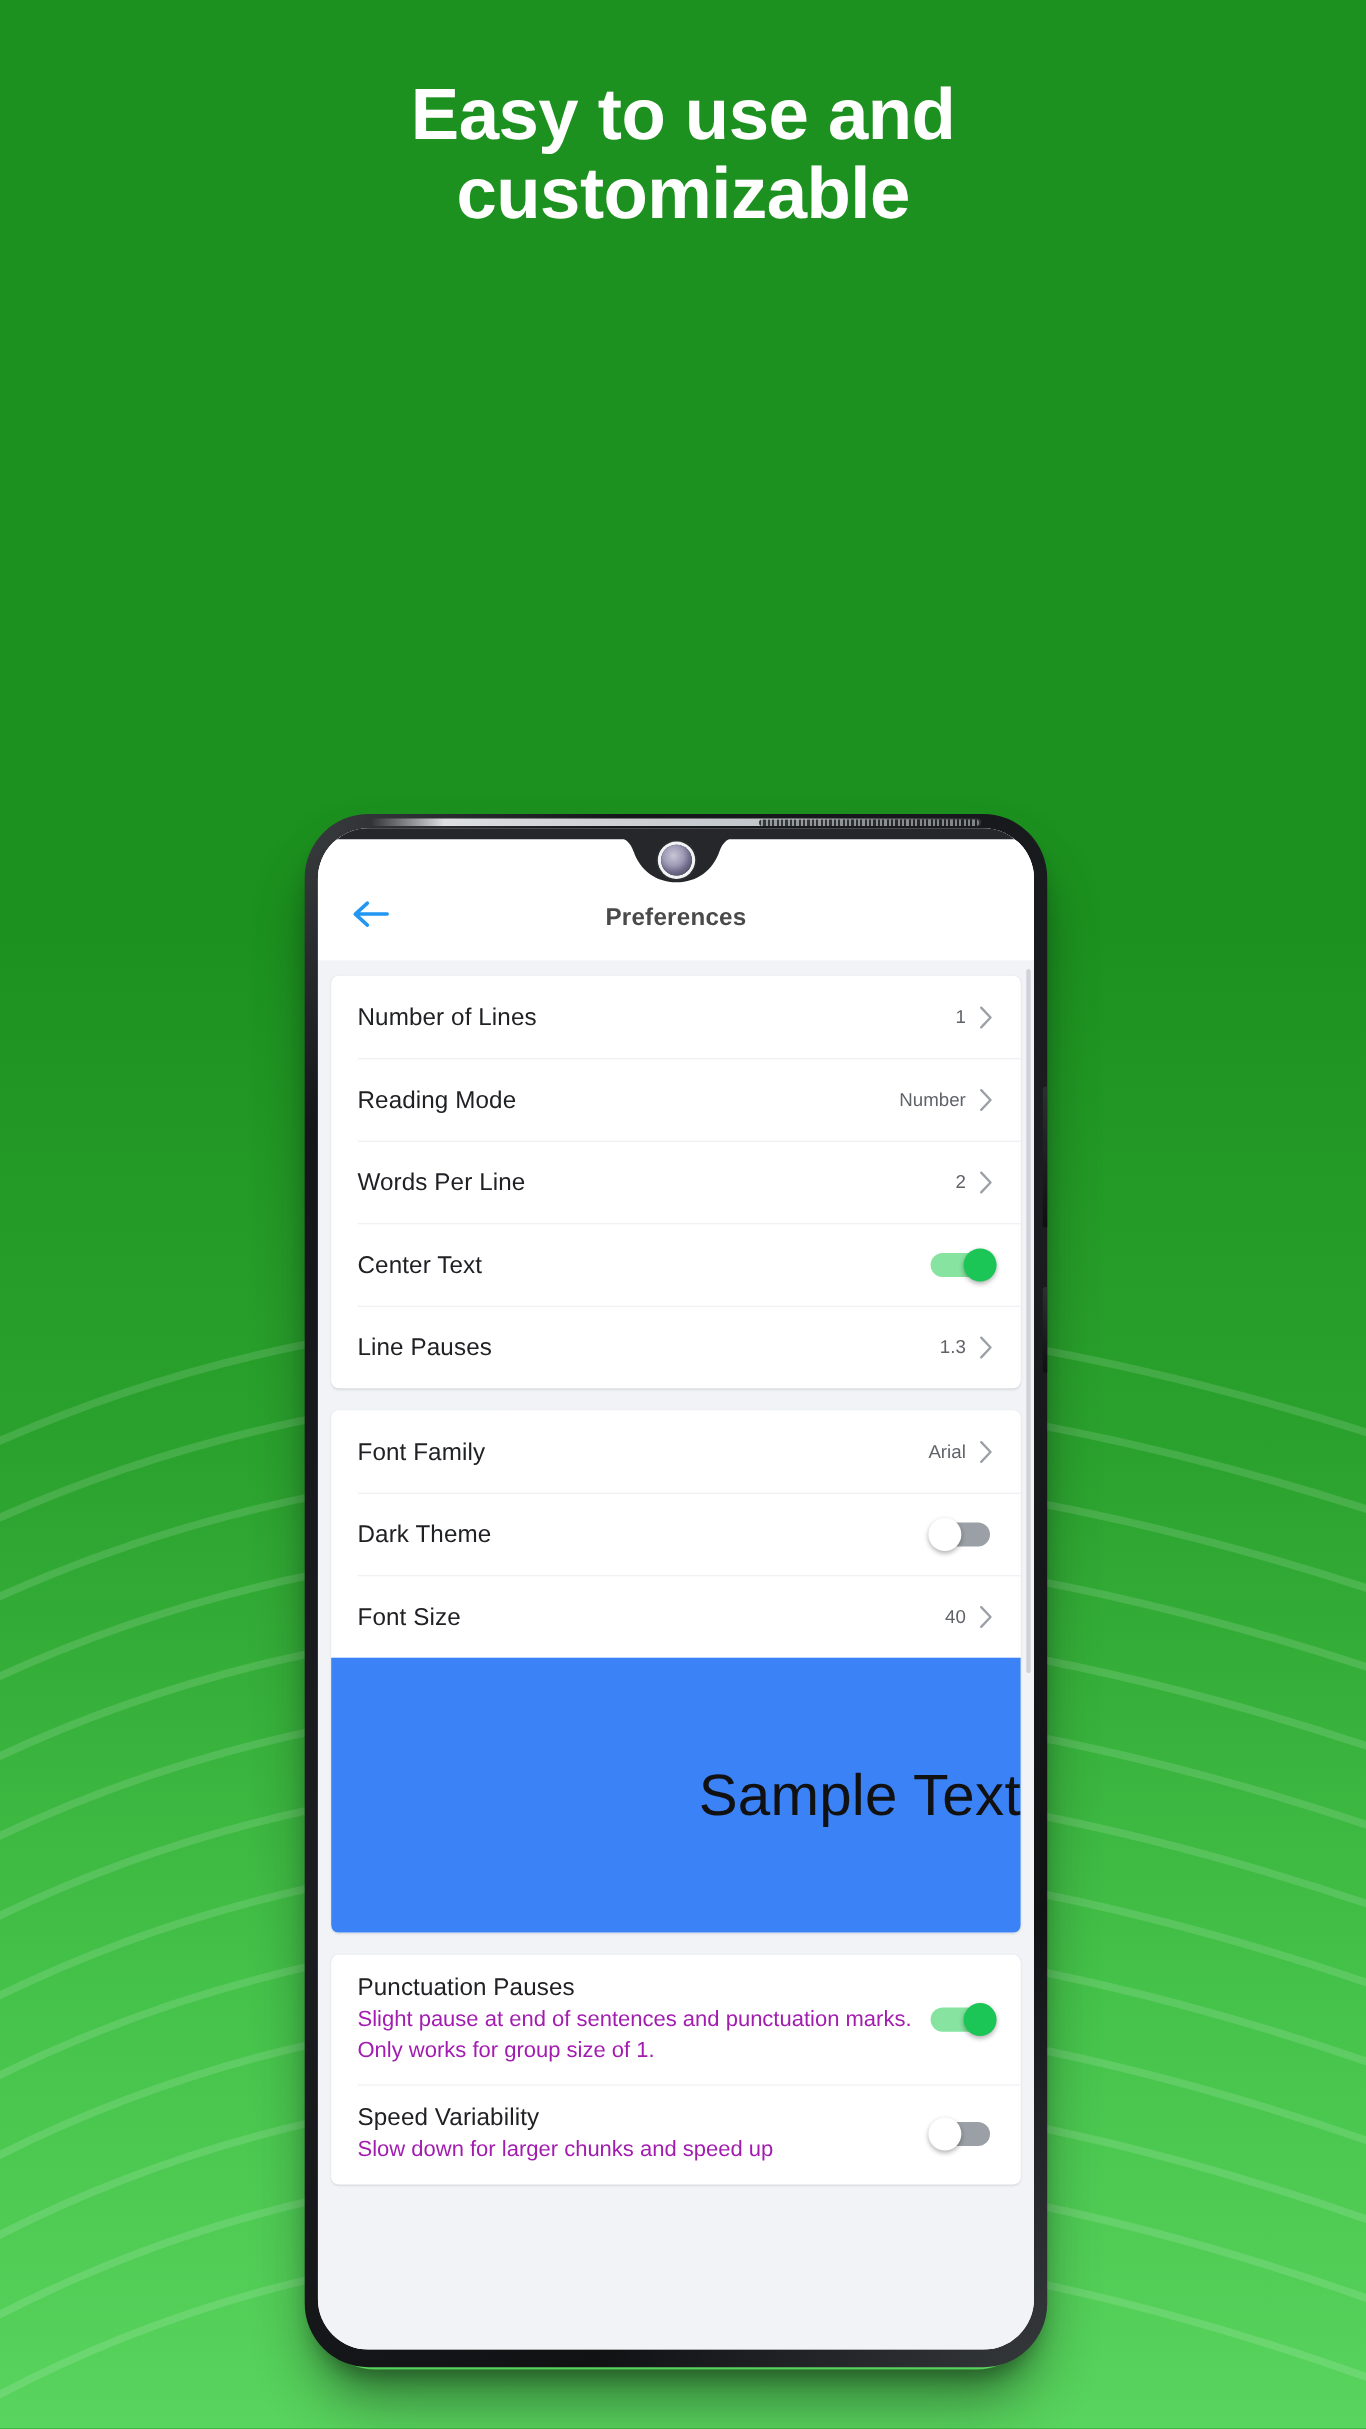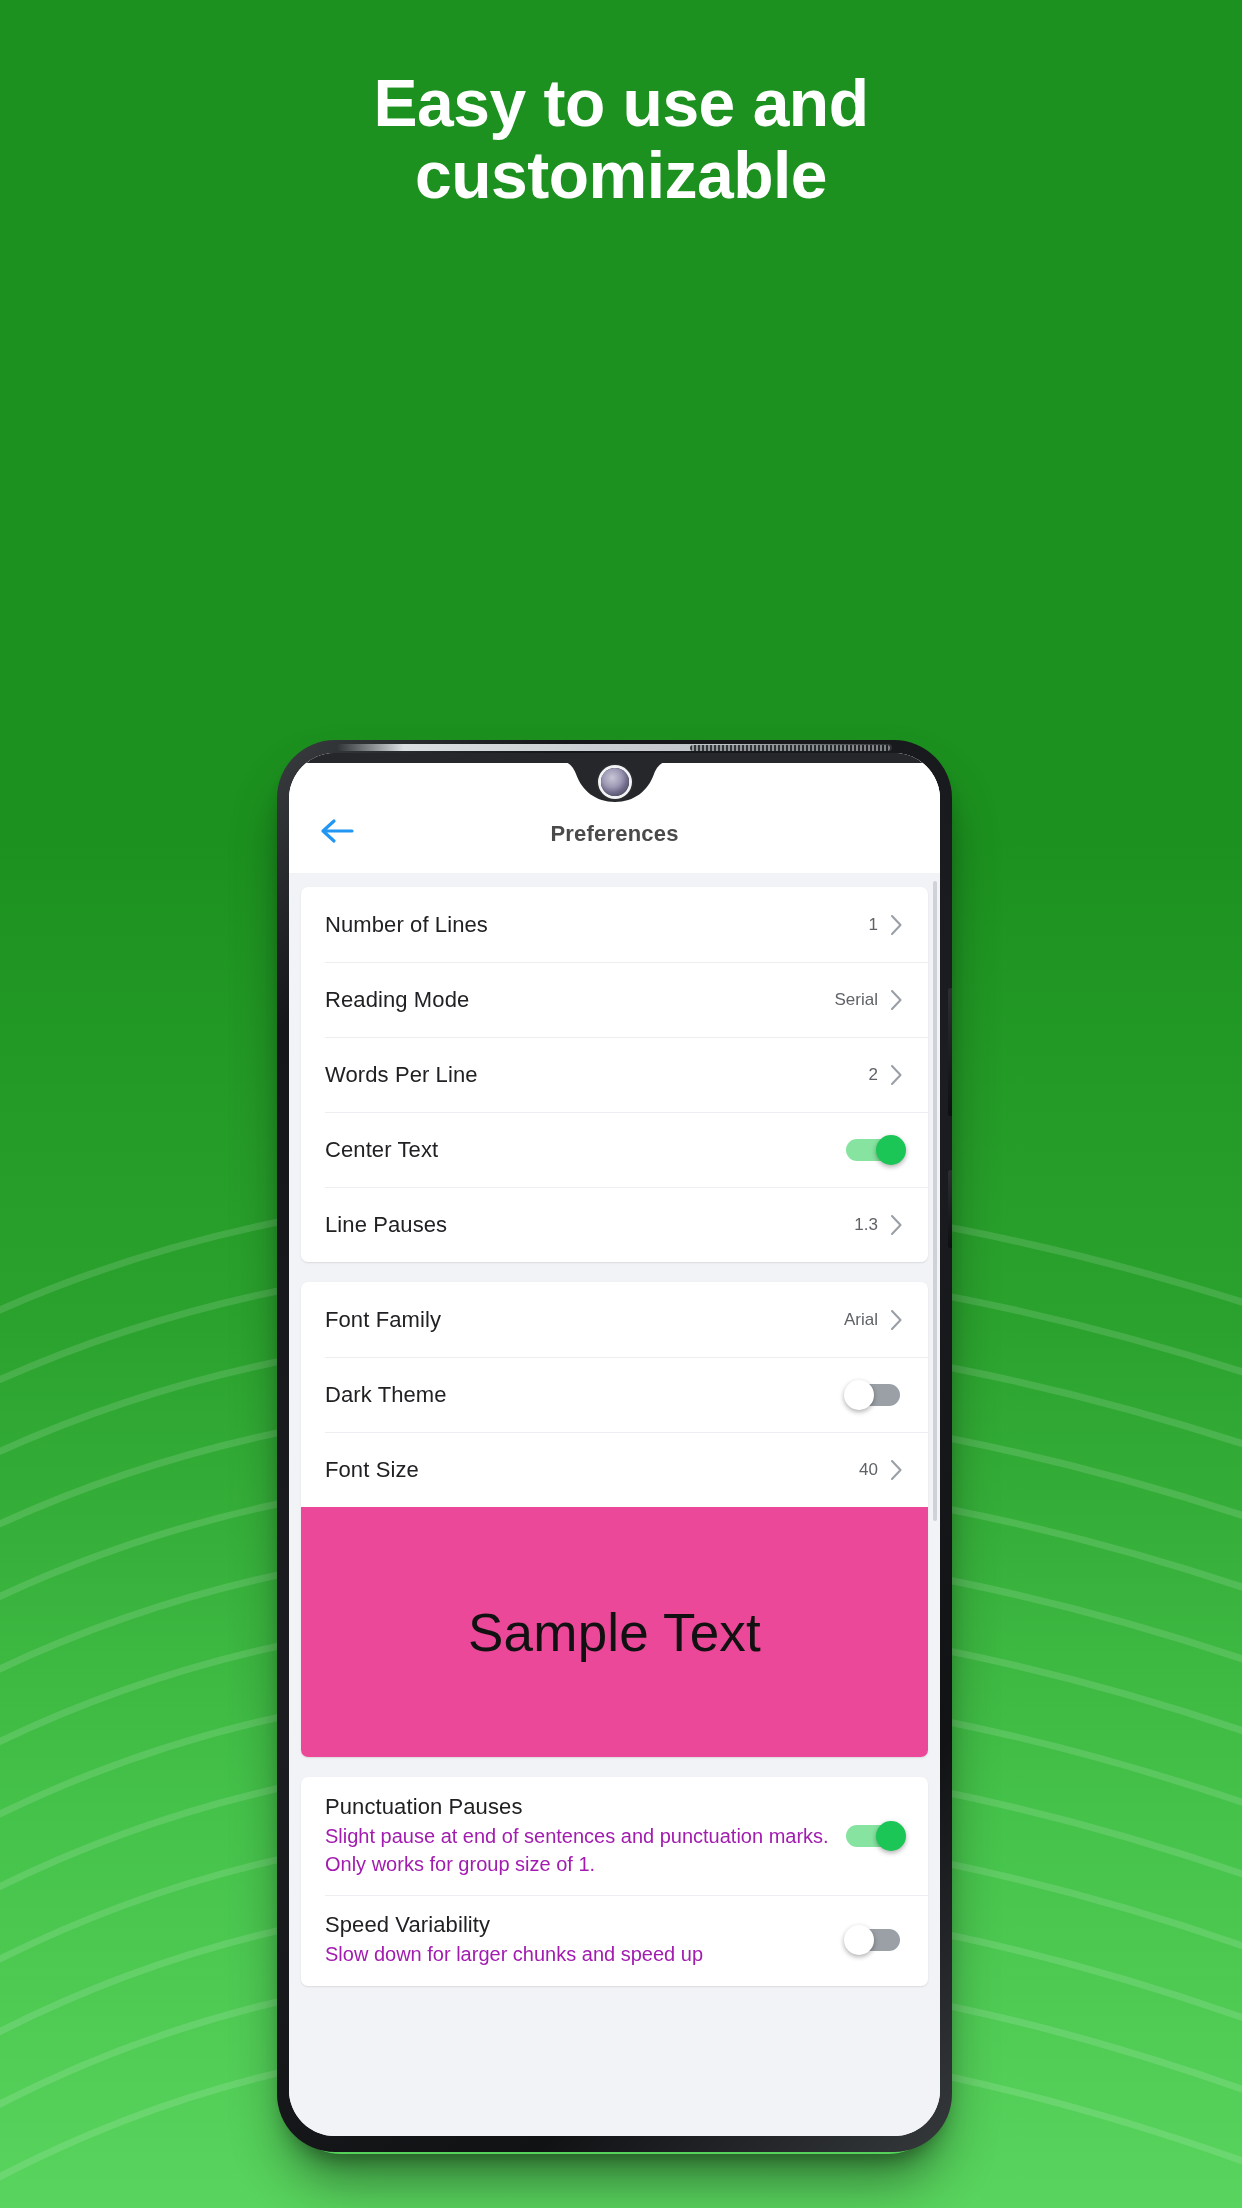--- a/index.html
+++ b/index.html
@@ -151,23 +151,23 @@
     position:absolute; width:30px; height:30px; border-radius:50%; top:-2px;
     box-shadow:0 2px 5px rgba(0,0,0,0.32);
   }
   .switch.on .track { background:#86e3a0; }
   .switch.on .thumb { right:-2px; background:#1bc657; }
   .switch.off .track { background:#9aa0a6; }
   .switch.off .thumb { left:-2px; background:#ffffff; }
 
   
   .sample-panel {
-    background:#ec4899;
+    background:#3b82f6;
     min-height:250px;
-    display:flex; align-items:center; justify-content:center;
+    display:flex; align-items:center; justify-content:flex-end;
   }
   .sample-text { font-size:53px; color:#111111; font-weight:400; letter-spacing:.2px; }
 </style>
 </head>
 <body>
 
 <div class="bg"></div>
 
 <div class="waves">
   <svg viewBox="0 0 1242 1300" preserveAspectRatio="none" aria-hidden="true">
@@ -226,21 +226,21 @@
               <div class="row-value">1</div>
               <span class="chev">
                 <svg width="15" height="24" viewBox="0 0 15 24">
                     <path d="M3 3 L11.5 12 L3 21" fill="none" stroke="#9aa0a6" stroke-width="2.1" stroke-linecap="round" stroke-linejoin="round"></path>
                   </svg>
               </span>
             </div>
 
             <div class="row">
               <div class="row-label">Reading Mode</div>
-              <div class="row-value">Serial</div>
+              <div class="row-value">Number</div>
               <span class="chev">
                 <svg width="15" height="24" viewBox="0 0 15 24">
                     <path d="M3 3 L11.5 12 L3 21" fill="none" stroke="#9aa0a6" stroke-width="2.1" stroke-linecap="round" stroke-linejoin="round"></path>
                   </svg>
               </span>
             </div>
 
             <div class="row">
               <div class="row-label">Words Per Line</div>
               <div class="row-value">2</div>

